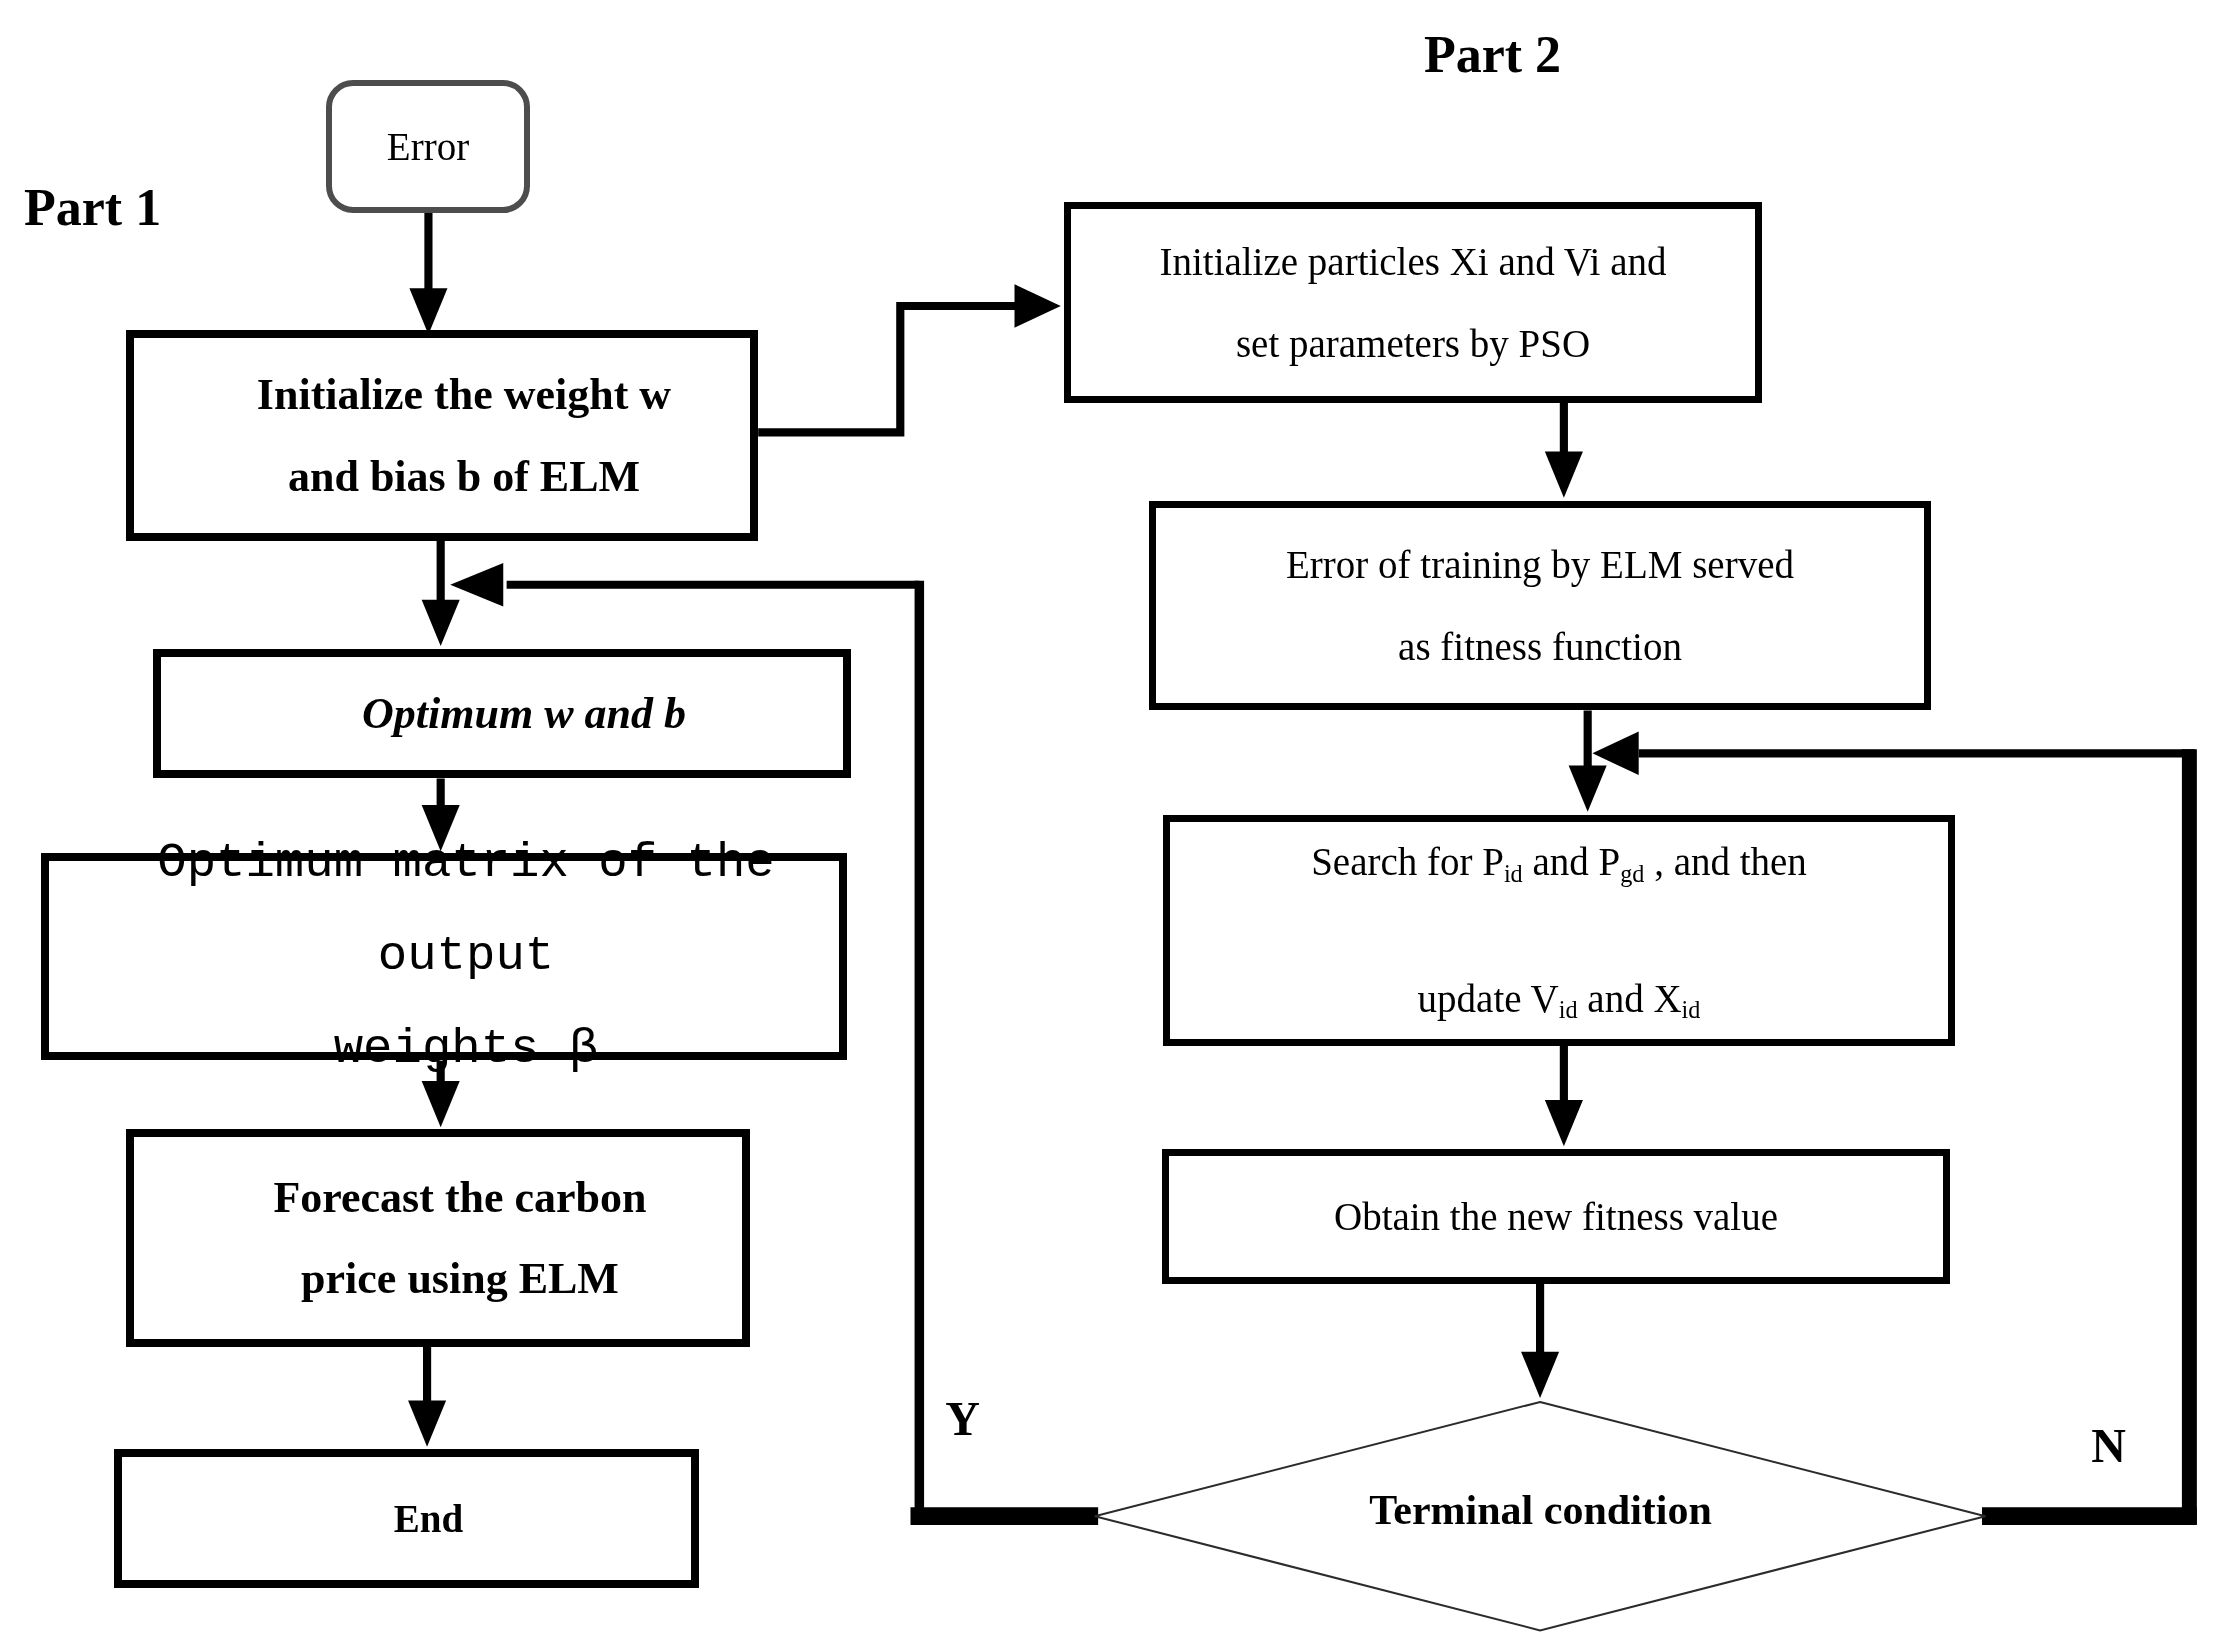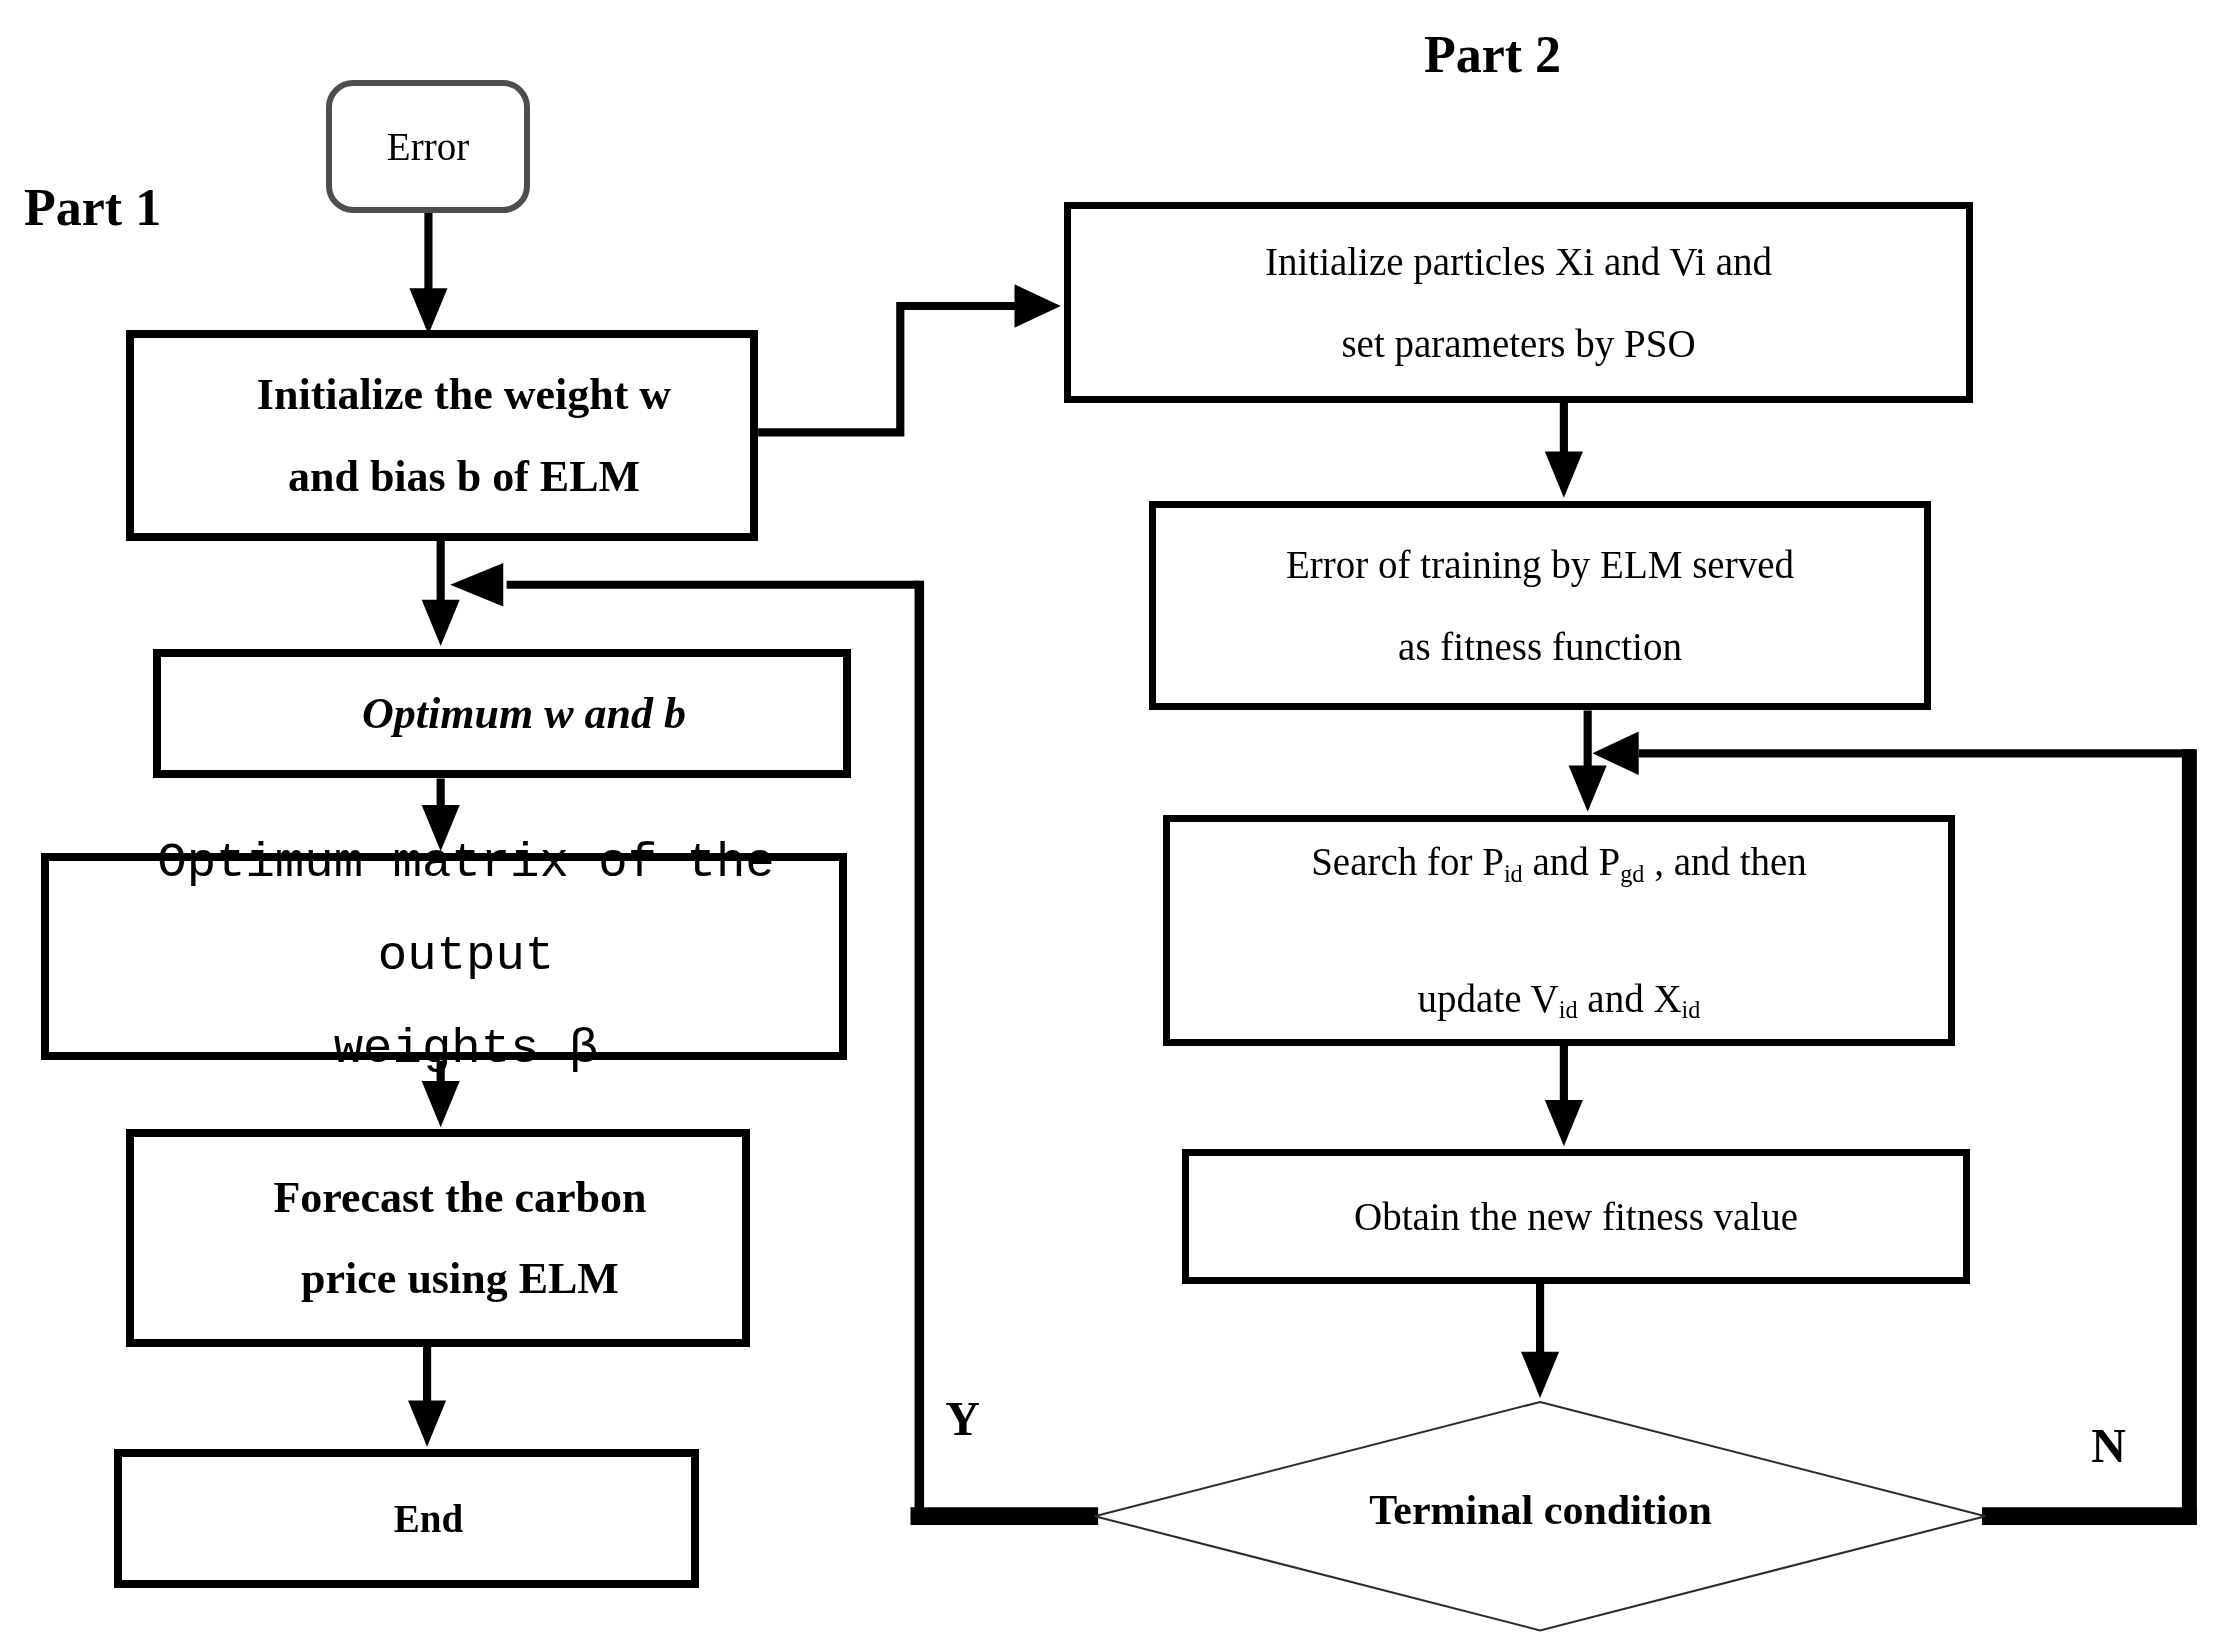--- a/index.html
+++ b/index.html
@@ -110,34 +110,34 @@
   <div class="box p1box bold t64" style="left:153px;top:649px;width:698px;height:129px;font-style:italic;">Optimum w and b</div>
 
   <div class="box p1box t60" style="left:41px;top:853px;width:806px;height:207px;">Optimum matrix of the output
 weights β</div>
 
   <div class="box p1box bold t64" style="left:126px;top:1129px;width:624px;height:218px;">Forecast the carbon
 price using ELM</div>
 
   <div class="box p1box bold" style="left:114px;top:1449px;width:585px;height:139px;font-size:39px;">End</div>
 
-  <div class="box p2box t58" style="left:1064px;top:202px;width:909px;height:201px;">Initialize particles Xi and Vi and
+  <div class="box p2box t58" style="left:1064px;top:202px;width:698px;height:201px;">Initialize particles Xi and Vi and
 set parameters by PSO</div>
 
   <div class="box p2box t58" style="left:1149px;top:501px;width:782px;height:209px;">Error of training by ELM served
 as fitness function</div>
 
   <div class="box p2box t58b2" style="left:1163px;top:815px;width:792px;height:231px;">
     <div>
       <div><span>Search for P</span><span class="sub">id</span><span> and P</span><span class="sub">gd</span><span> , and then</span></div>
       <div><span>update V</span><span class="sub">id</span><span> and X</span><span class="sub">id</span></div>
     </div>
   </div>
 
-  <div class="box p2box t58" style="left:1162px;top:1149px;width:788px;height:135px;margin-left:20px;">Obtain the new fitness value</div>
+  <div class="box p2box t58" style="left:1162px;top:1149px;width:788px;height:135px;">Obtain the new fitness value</div>
 
   <div class="diamond-text" style="left:1265px;top:1462px;width:551px;height:95px;">Terminal condition</div>
 
   <div class="label ynlabel" style="left:932px;top:1391px;width:61px;text-align:center;">Y</div>
   <div class="label ynlabel" style="left:2071px;top:1418px;width:75px;text-align:center;">N</div>
 
 </div>
 
 
 </body></html>

